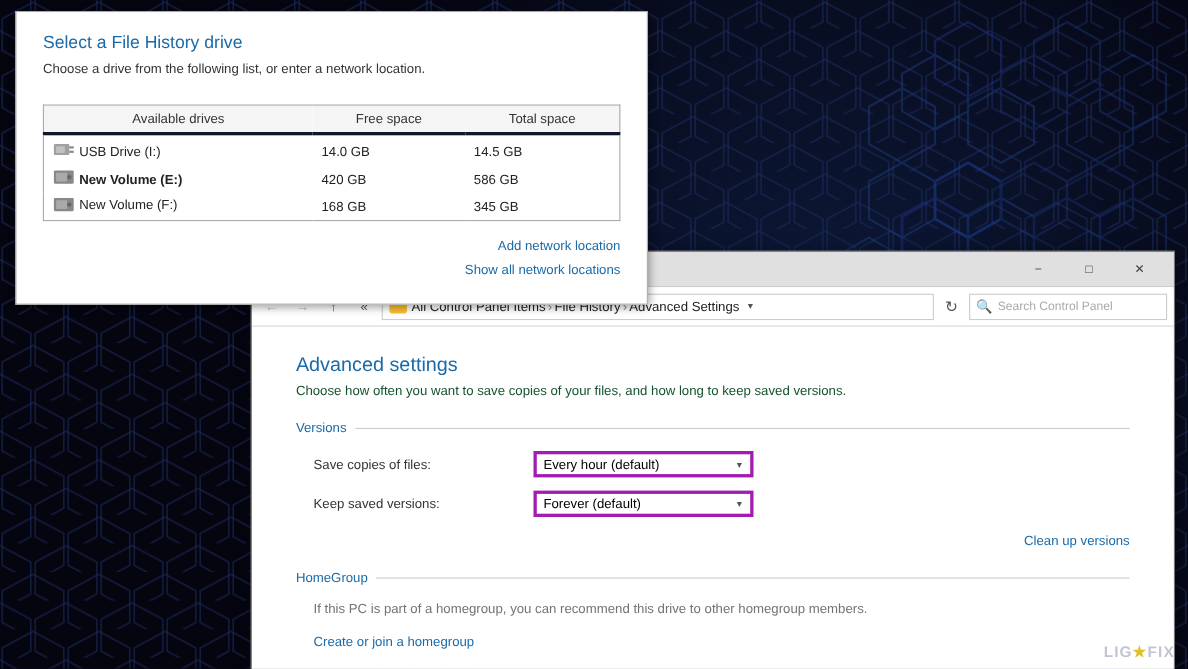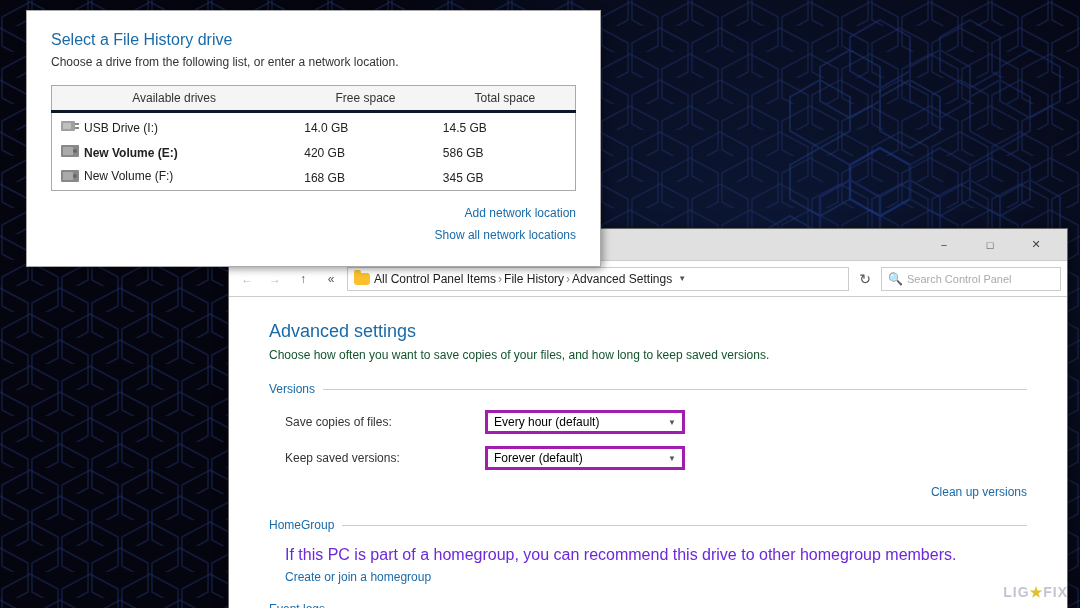--- a/index.html
+++ b/index.html
@@ -18,40 +18,40 @@
       top: 0; left: 0; right: 0; bottom: 0;
       background-image: 
         radial-gradient(circle at 70% 50%, #0d1a3a 0%, #050510 60%);
       z-index: 0;
     }
 
     
     .file-history-dialog {
       position: absolute;
       top: 10px;
-      left: 26px;
+      left: 14px;
       width: 575px;
       background: white;
       border: 1px solid #aaa;
       box-shadow: 2px 2px 8px rgba(0,0,0,0.4);
       z-index: 10;
       padding: 20px 24px 20px 24px;
     }
 
     .dialog-title {
       color: #1a6aa8;
       font-size: 16px;
       font-weight: 400;
       margin-bottom: 6px;
     }
 
     .dialog-subtitle {
       font-size: 12px;
       color: #333;
-      margin-bottom: 16px;
+      margin-bottom: 26px;
     }
 
     .drives-table {
       width: 100%;
       border: 1px solid #aaa;
       border-collapse: collapse;
       font-size: 12px;
       margin-bottom: 12px;
     }
 
@@ -319,23 +319,23 @@
     }
 
     .clean-up-link a {
       color: #1a6aa8;
       font-size: 12px;
       text-decoration: none;
       cursor: pointer;
     }
 
     .homegroup-text {
-      font-size: 16px;
-      color: #6d28d9;
-      margin-bottom: 6px;
+      font-size: 12px;
+      color: #737373;
+      margin-bottom: 16px;
       padding-left: 16px;
     }
 
     .homegroup-link {
       color: #1a6aa8;
       font-size: 12px;
       text-decoration: none;
       cursor: pointer;
       padding-left: 16px;
       display: block;

